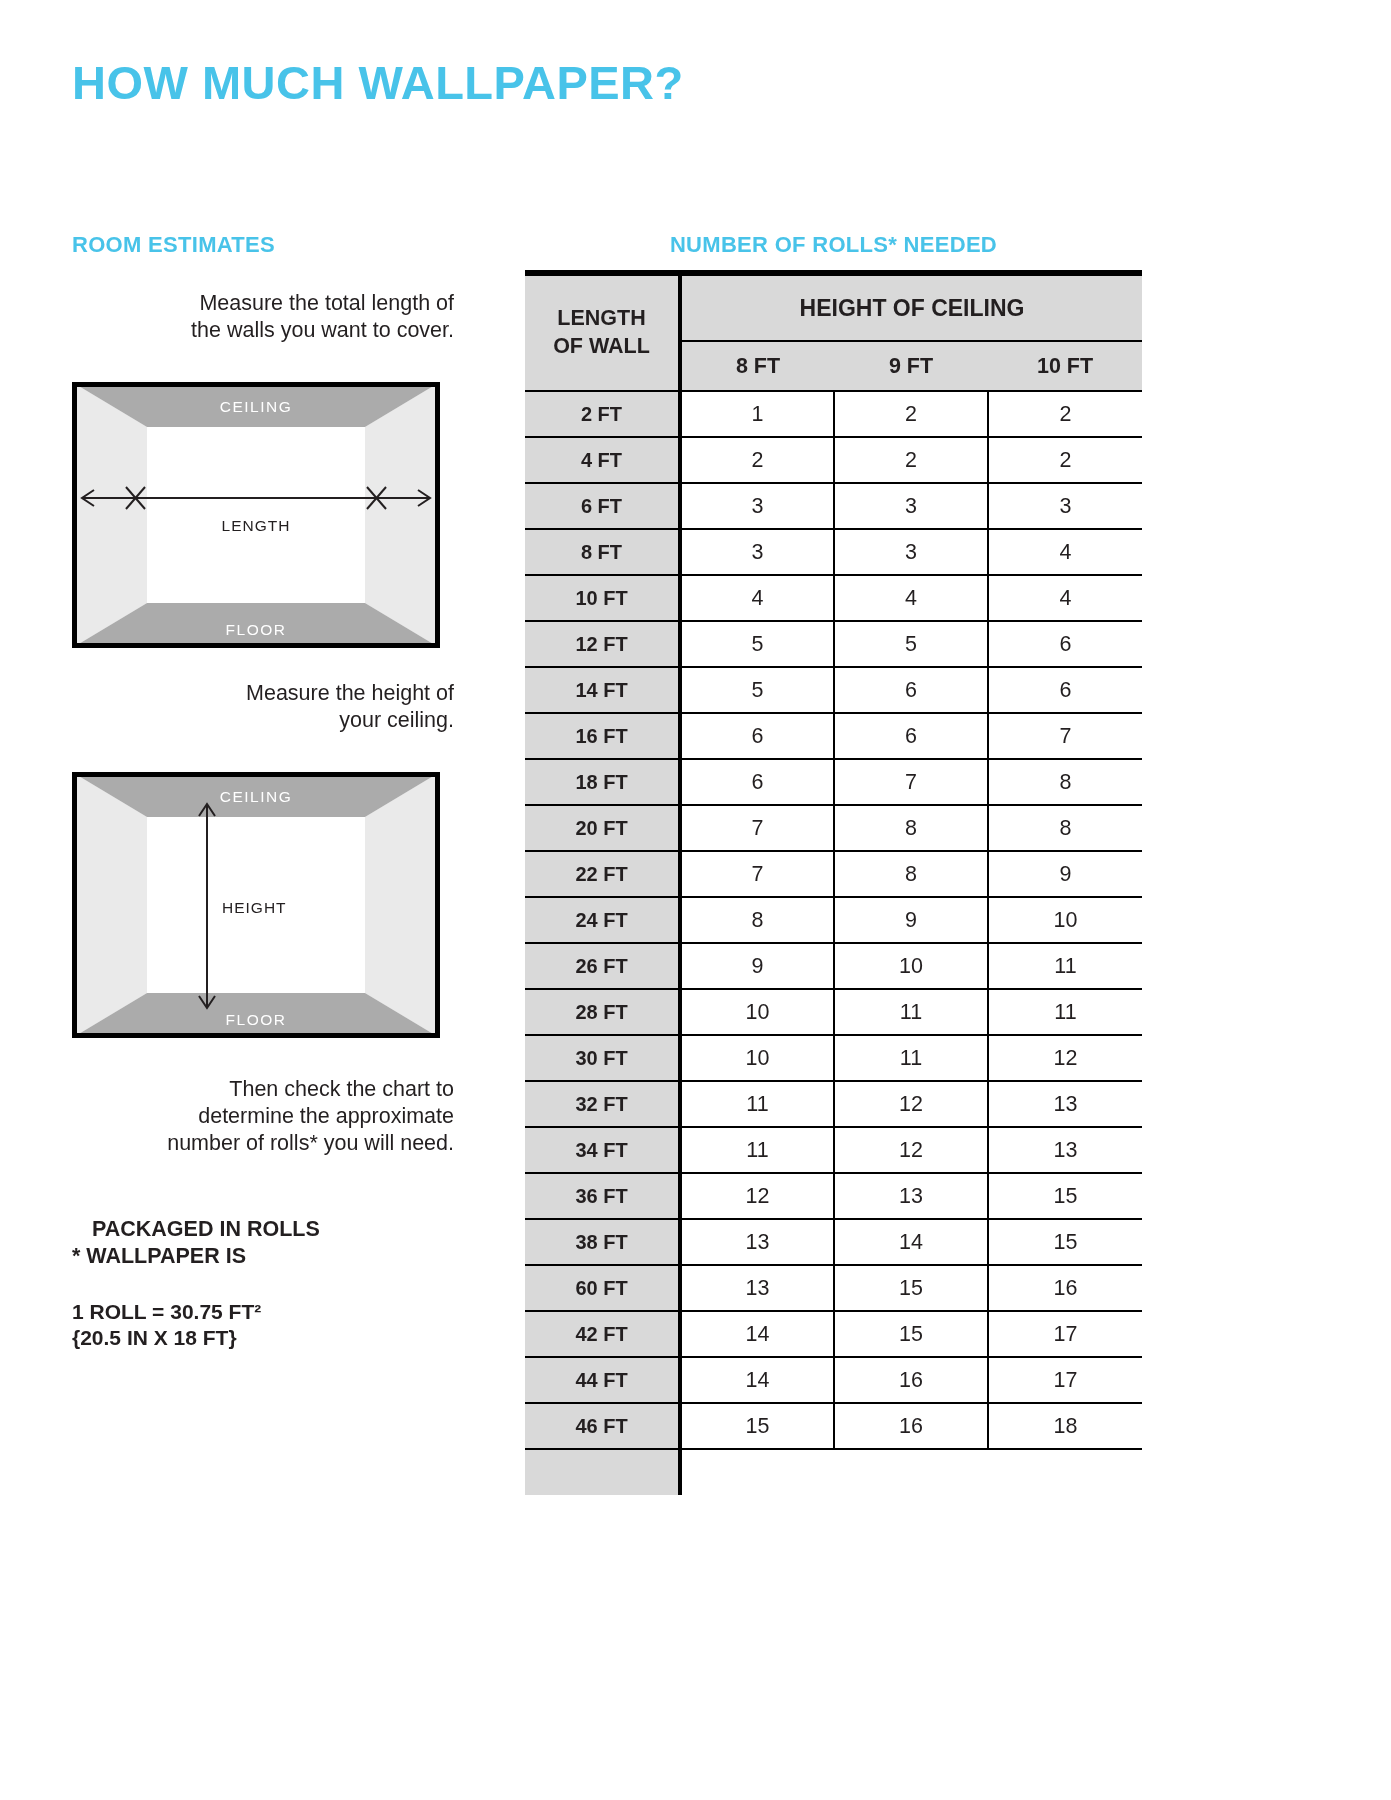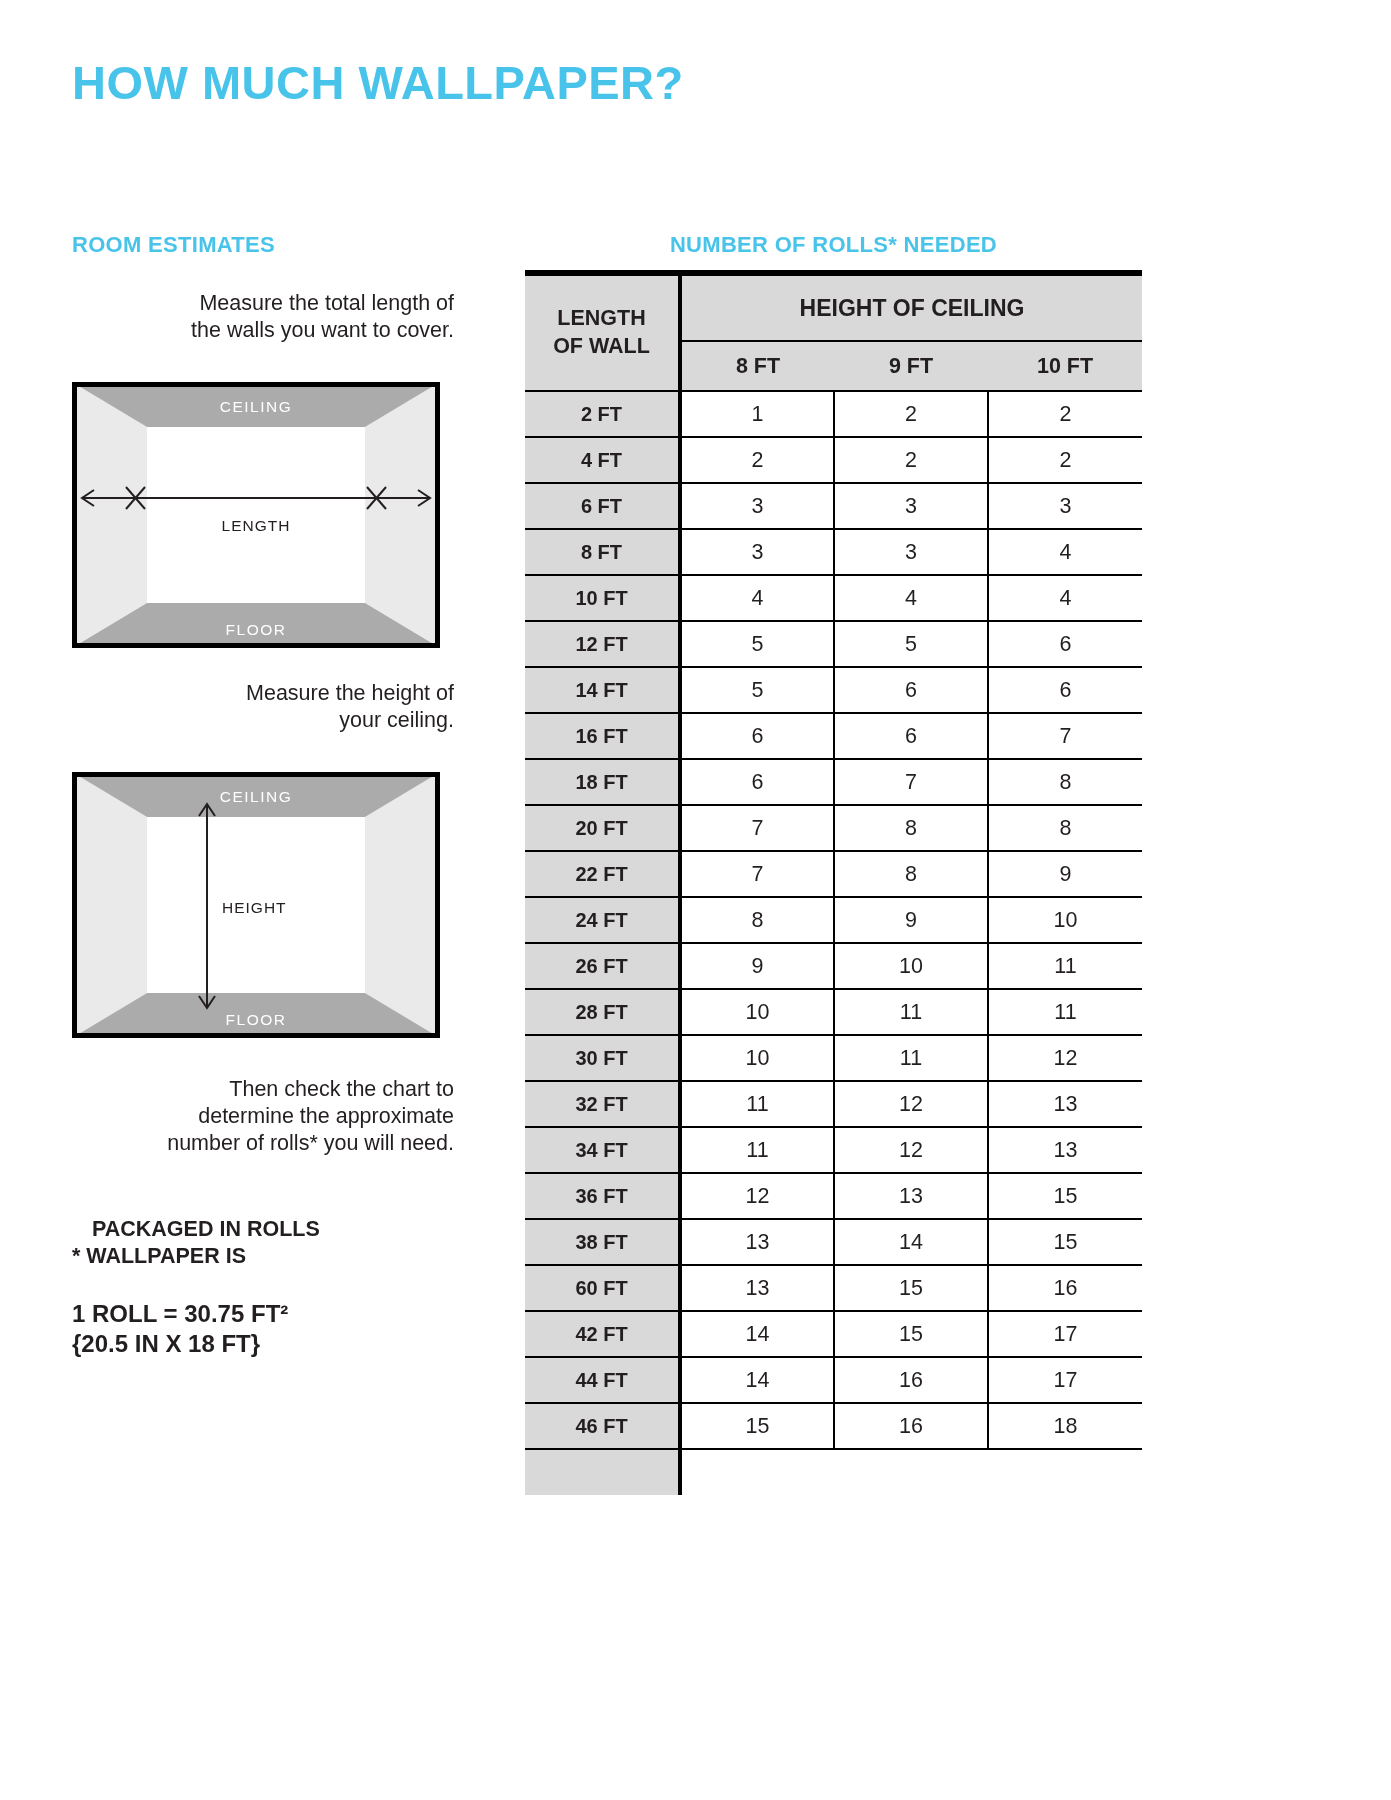--- a/index.html
+++ b/index.html
@@ -49,21 +49,21 @@
     text-anchor: middle; font-family: "Liberation Sans", sans-serif;
   }
   .diagram .dim-label.anchor-start { text-anchor: start; }
   .diagram .arrow line, .diagram .arrow polyline {
     stroke: var(--text, #231F20); stroke-width: 2; fill: none;
   }
 
   .note { margin-top: 58px; font-size: 21.5px; font-weight: bold; line-height: 1.28; }
   .note .line { display: block; }
   .note .line.indented { padding-left: 20px; }
-  .roll-info { margin-top: 28px; font-size: 24px; font-weight: bold; line-height: 1.28; }
+  .roll-info { margin-top: 28px; font-size: 21px; font-weight: bold; line-height: 1.28; }
   .roll-info .line { display: block; }
 
   
   .rolls-table {
     border-collapse: collapse;
     table-layout: fixed;
     width: 617px;
     margin-top: 12px;
     border-top: 6px solid var(--line, #000000);
   }

